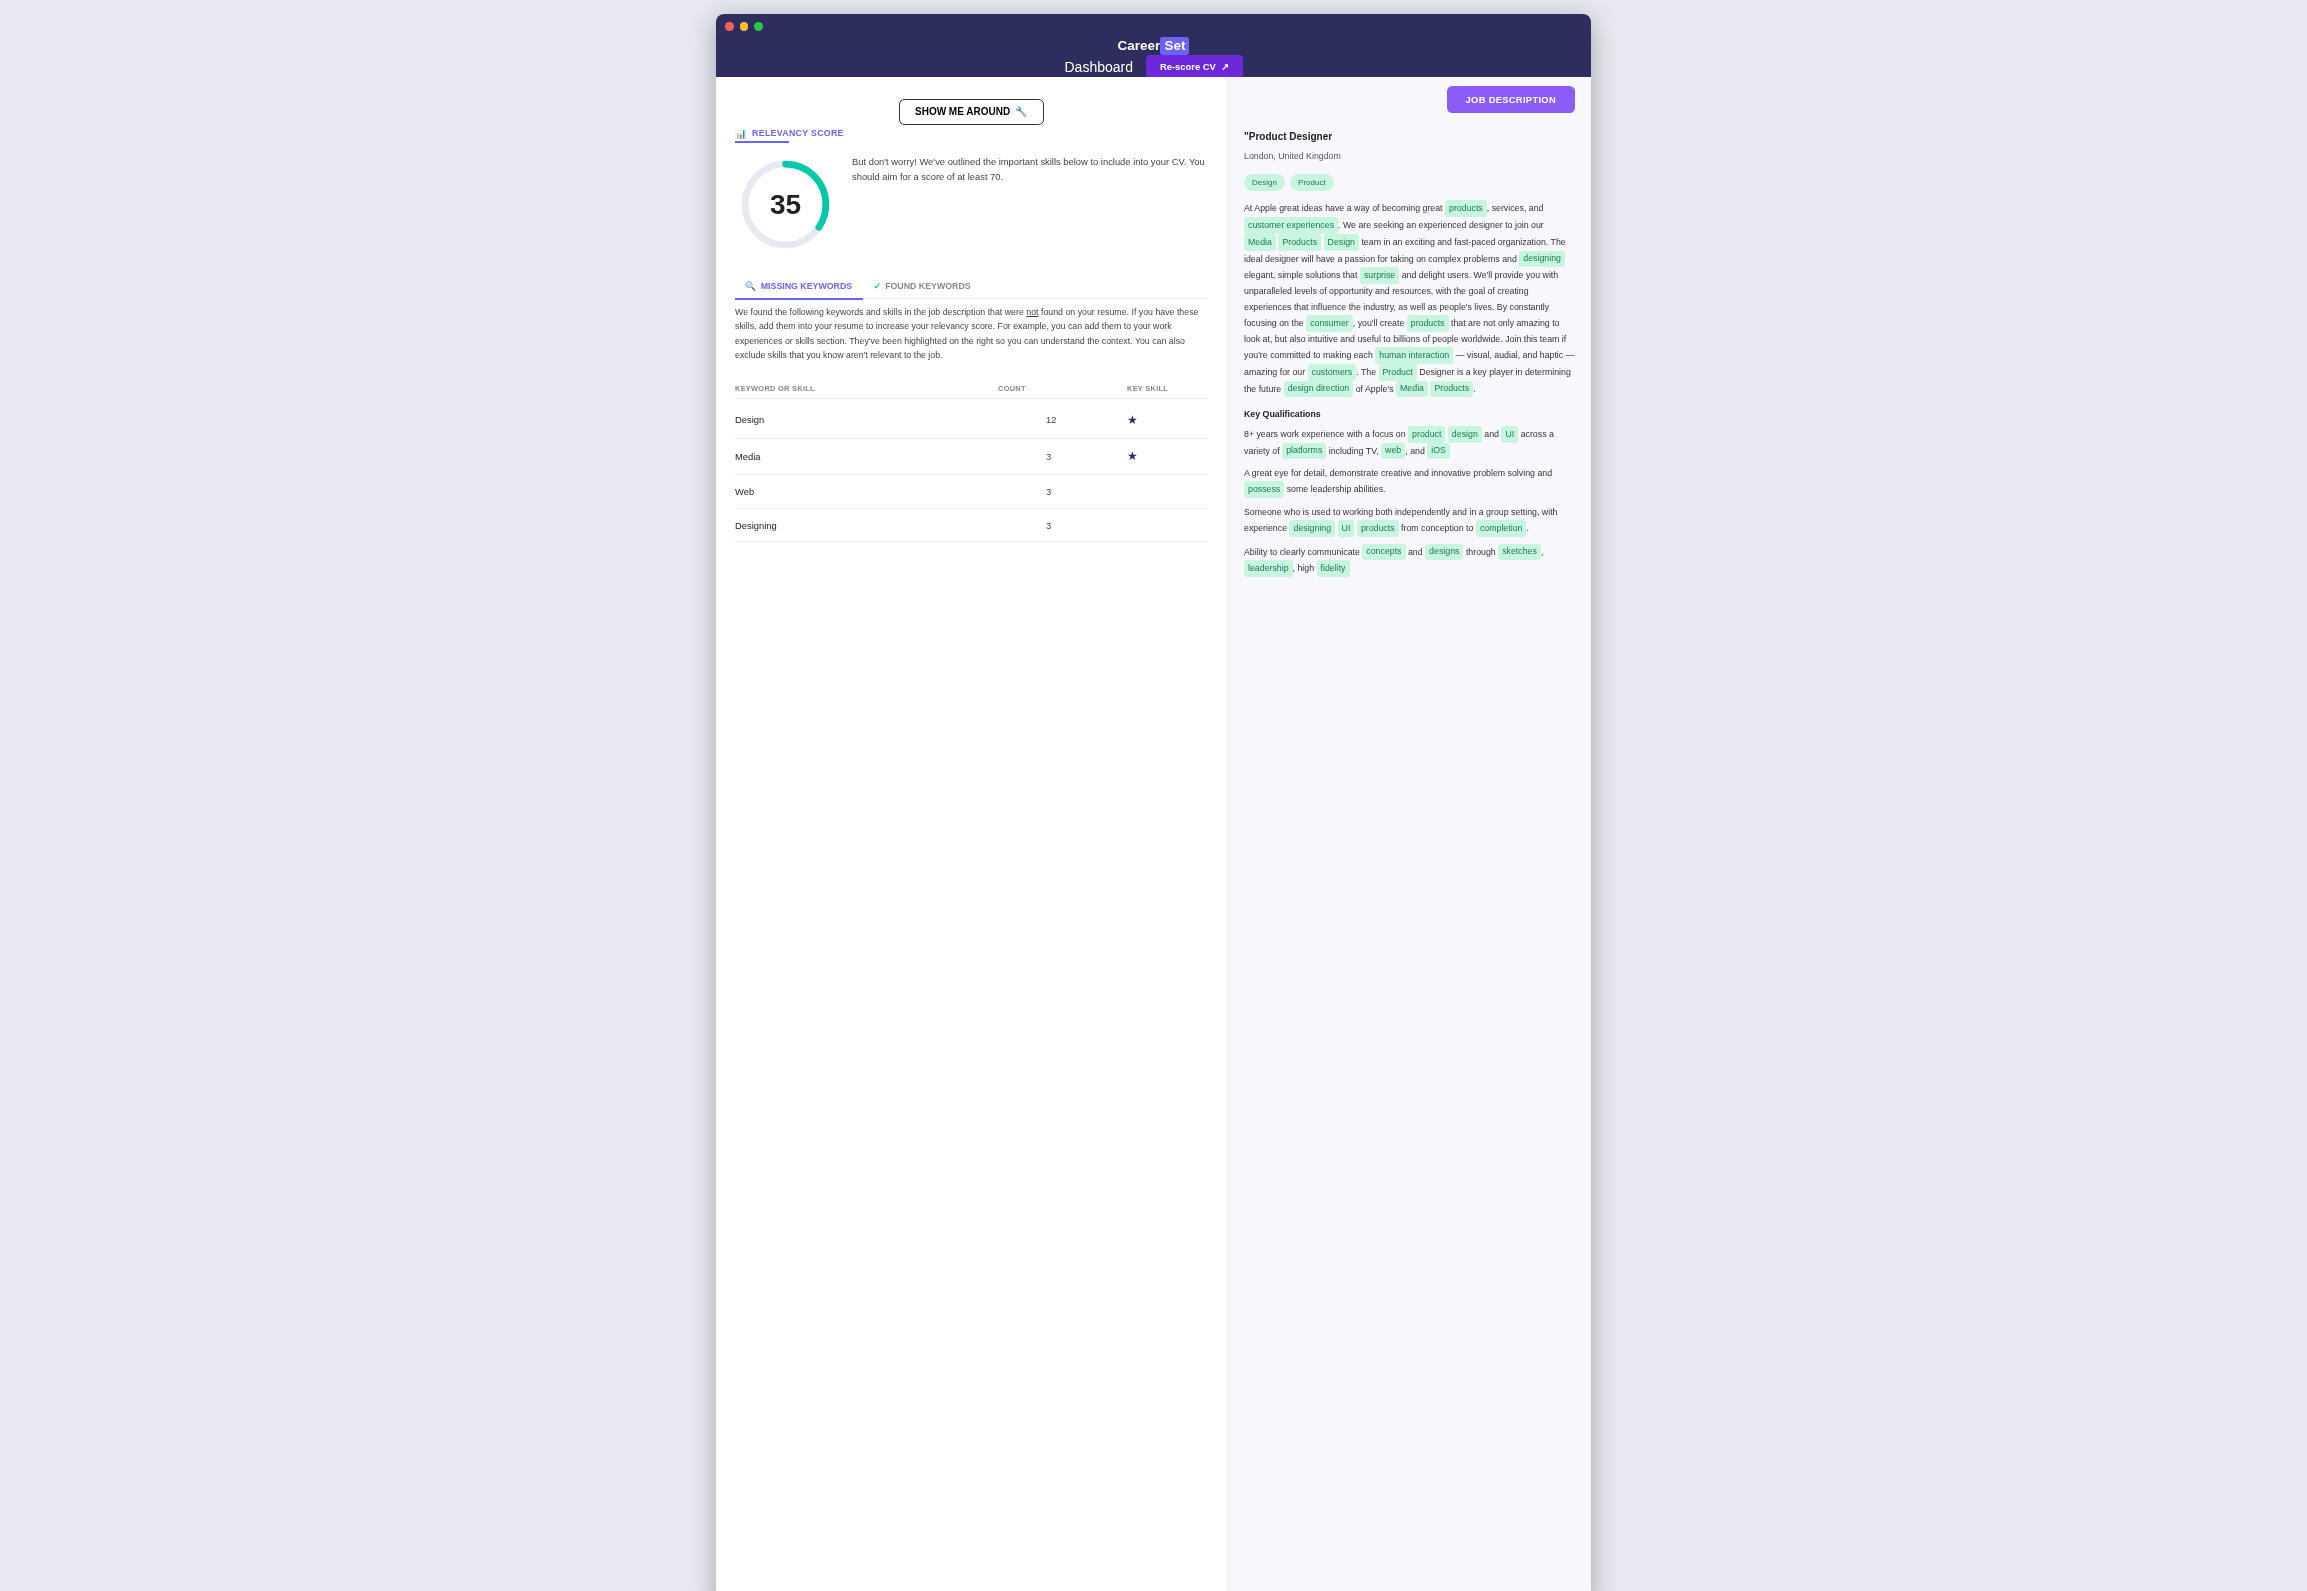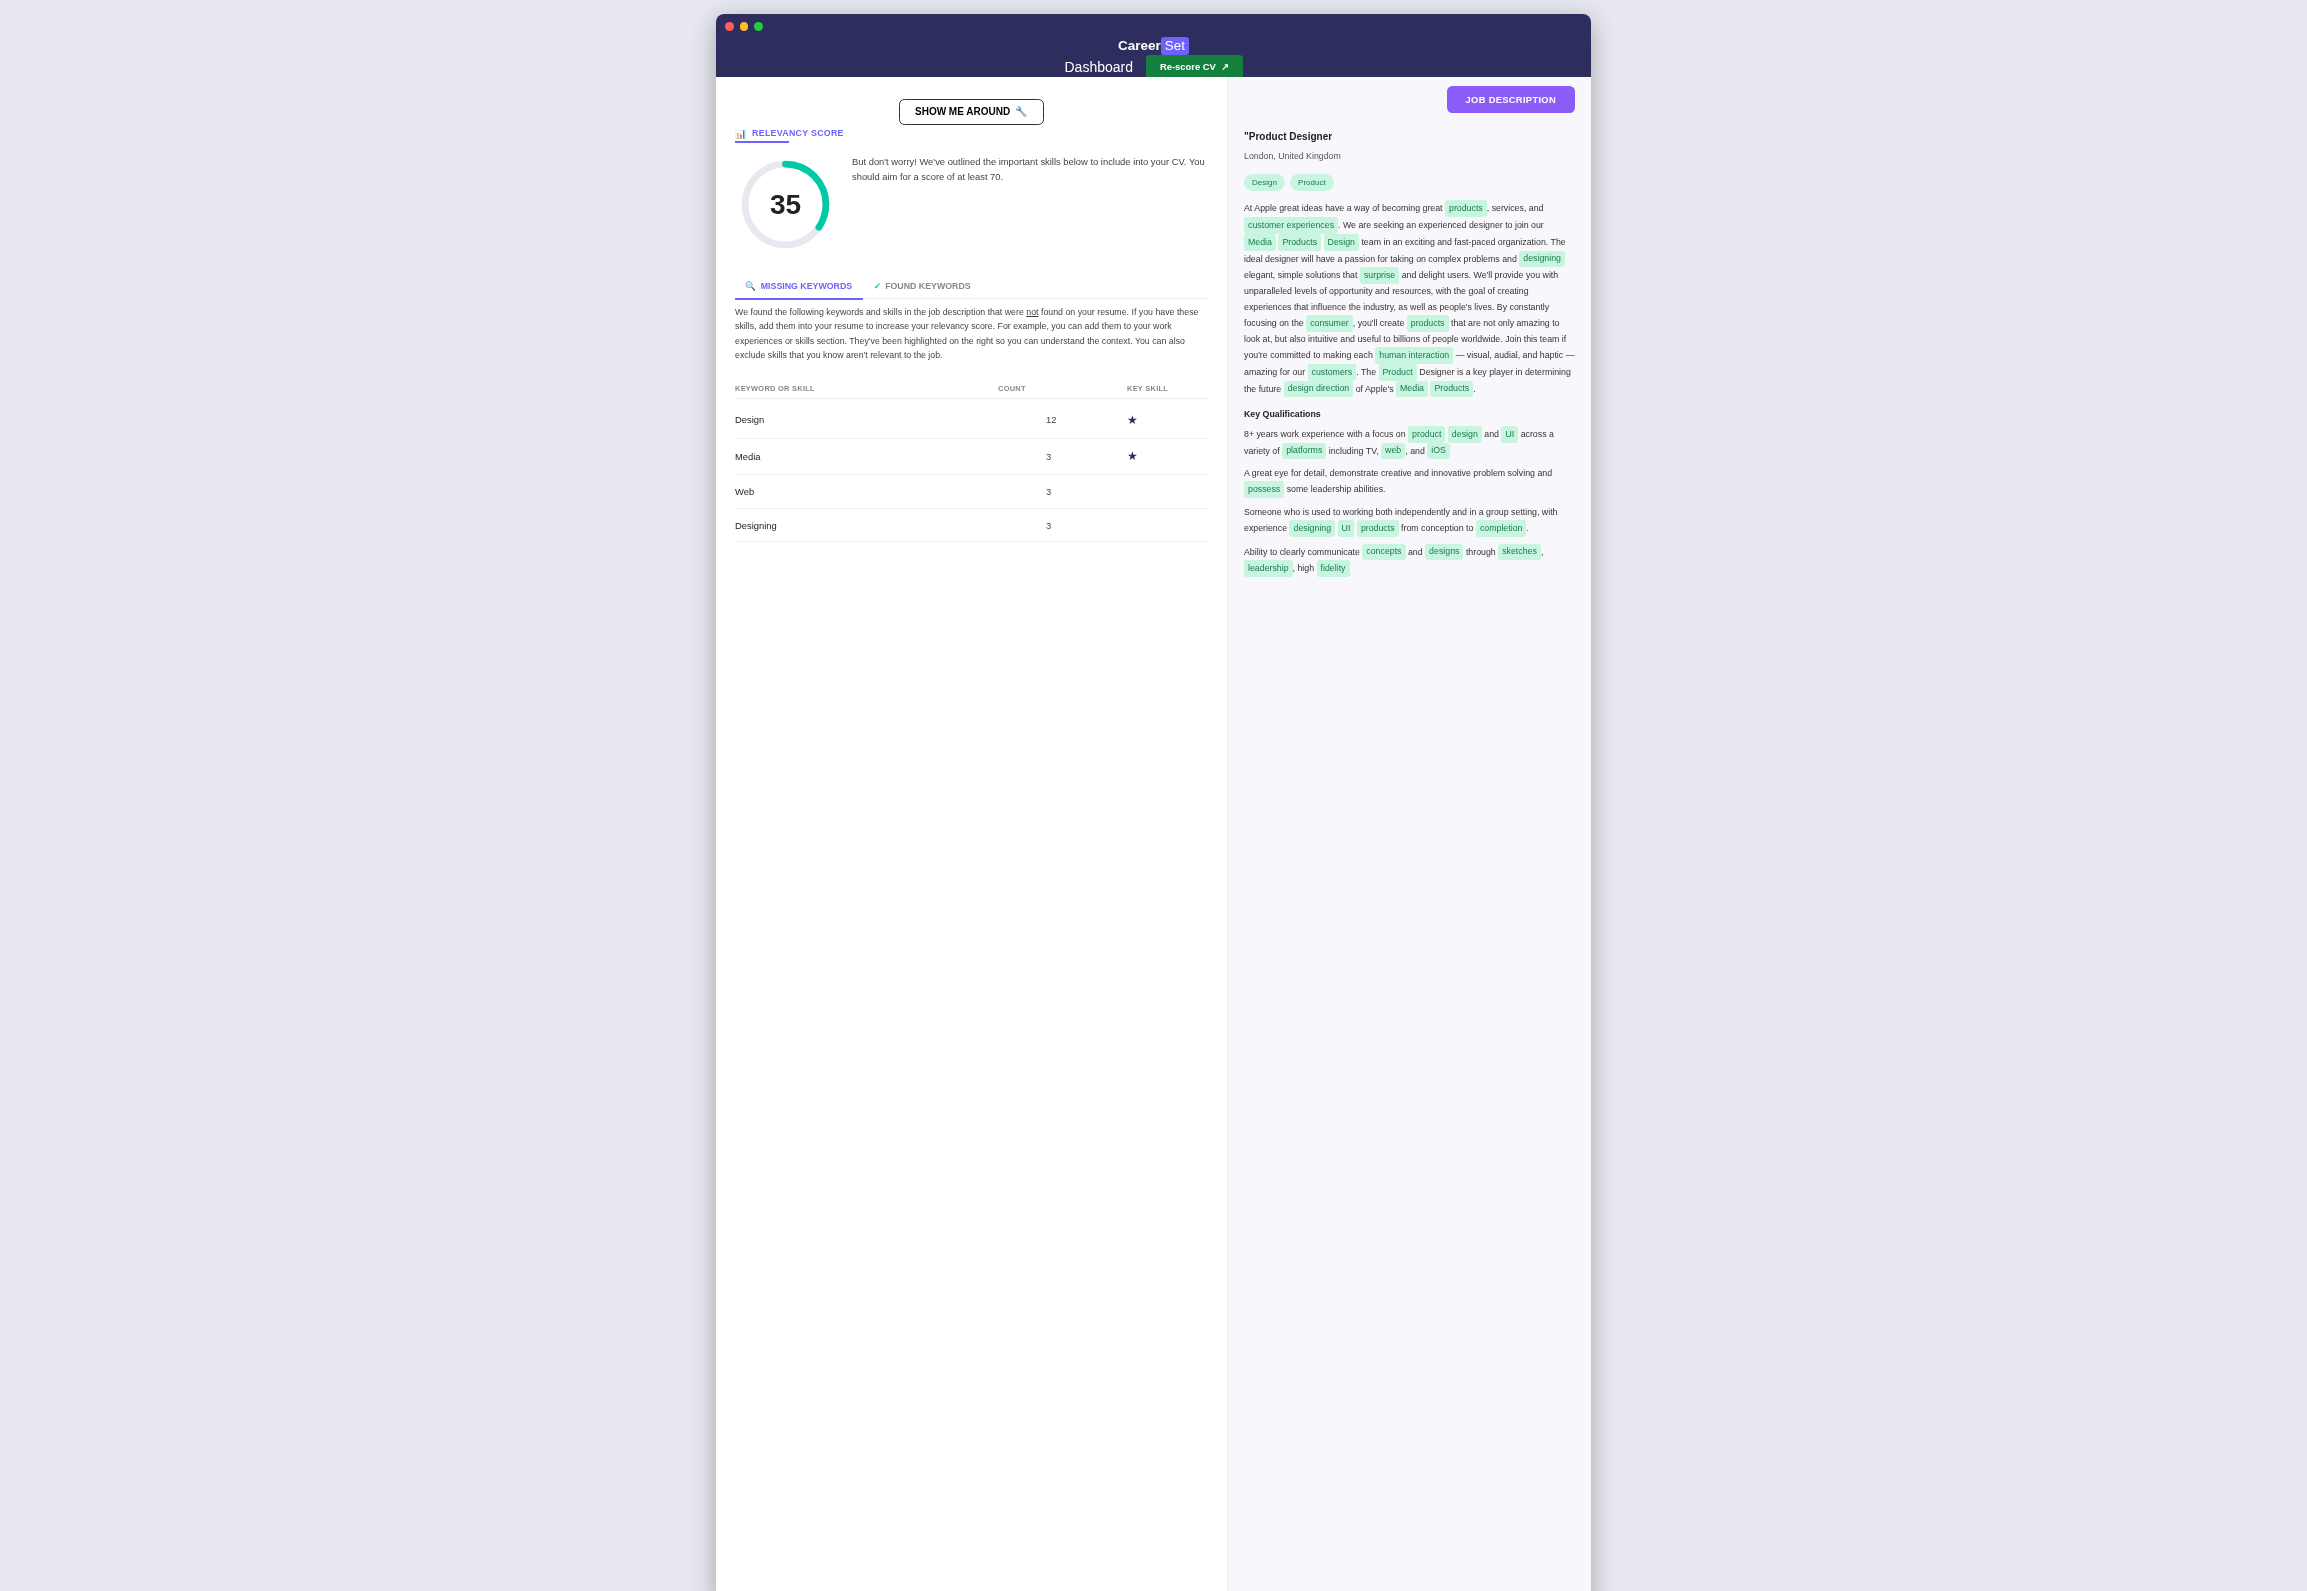--- a/index.html
+++ b/index.html
@@ -45,36 +45,36 @@
     }
     .logo-career {
       color: #fff;
       font-size: 13.5px;
       font-weight: 700;
     }
     .logo-set {
       background: #6c63ff;
       color: #fff;
       font-size: 13.5px;
-      font-weight: 400;
+      font-weight: 700;
       padding: 1.3px 4px;
       border-radius: 2.7px;
     }
     .nav-right {
       display: flex;
       align-items: center;
       gap: 13.5px;
     }
     .nav-dashboard {
       color: #fff;
       font-size: 14px;
       cursor: pointer;
     }
     .btn-rescore {
-      background: #15803d;
+      background: #6d28d9;
       color: #fff;
       border: none;
       padding: 6.7px 13.5px;
       border-radius: 4px;
       font-size: 9.4px;
       font-weight: 600;
       cursor: pointer;
       display: flex;
       align-items: center;
       gap: 5.4px;

